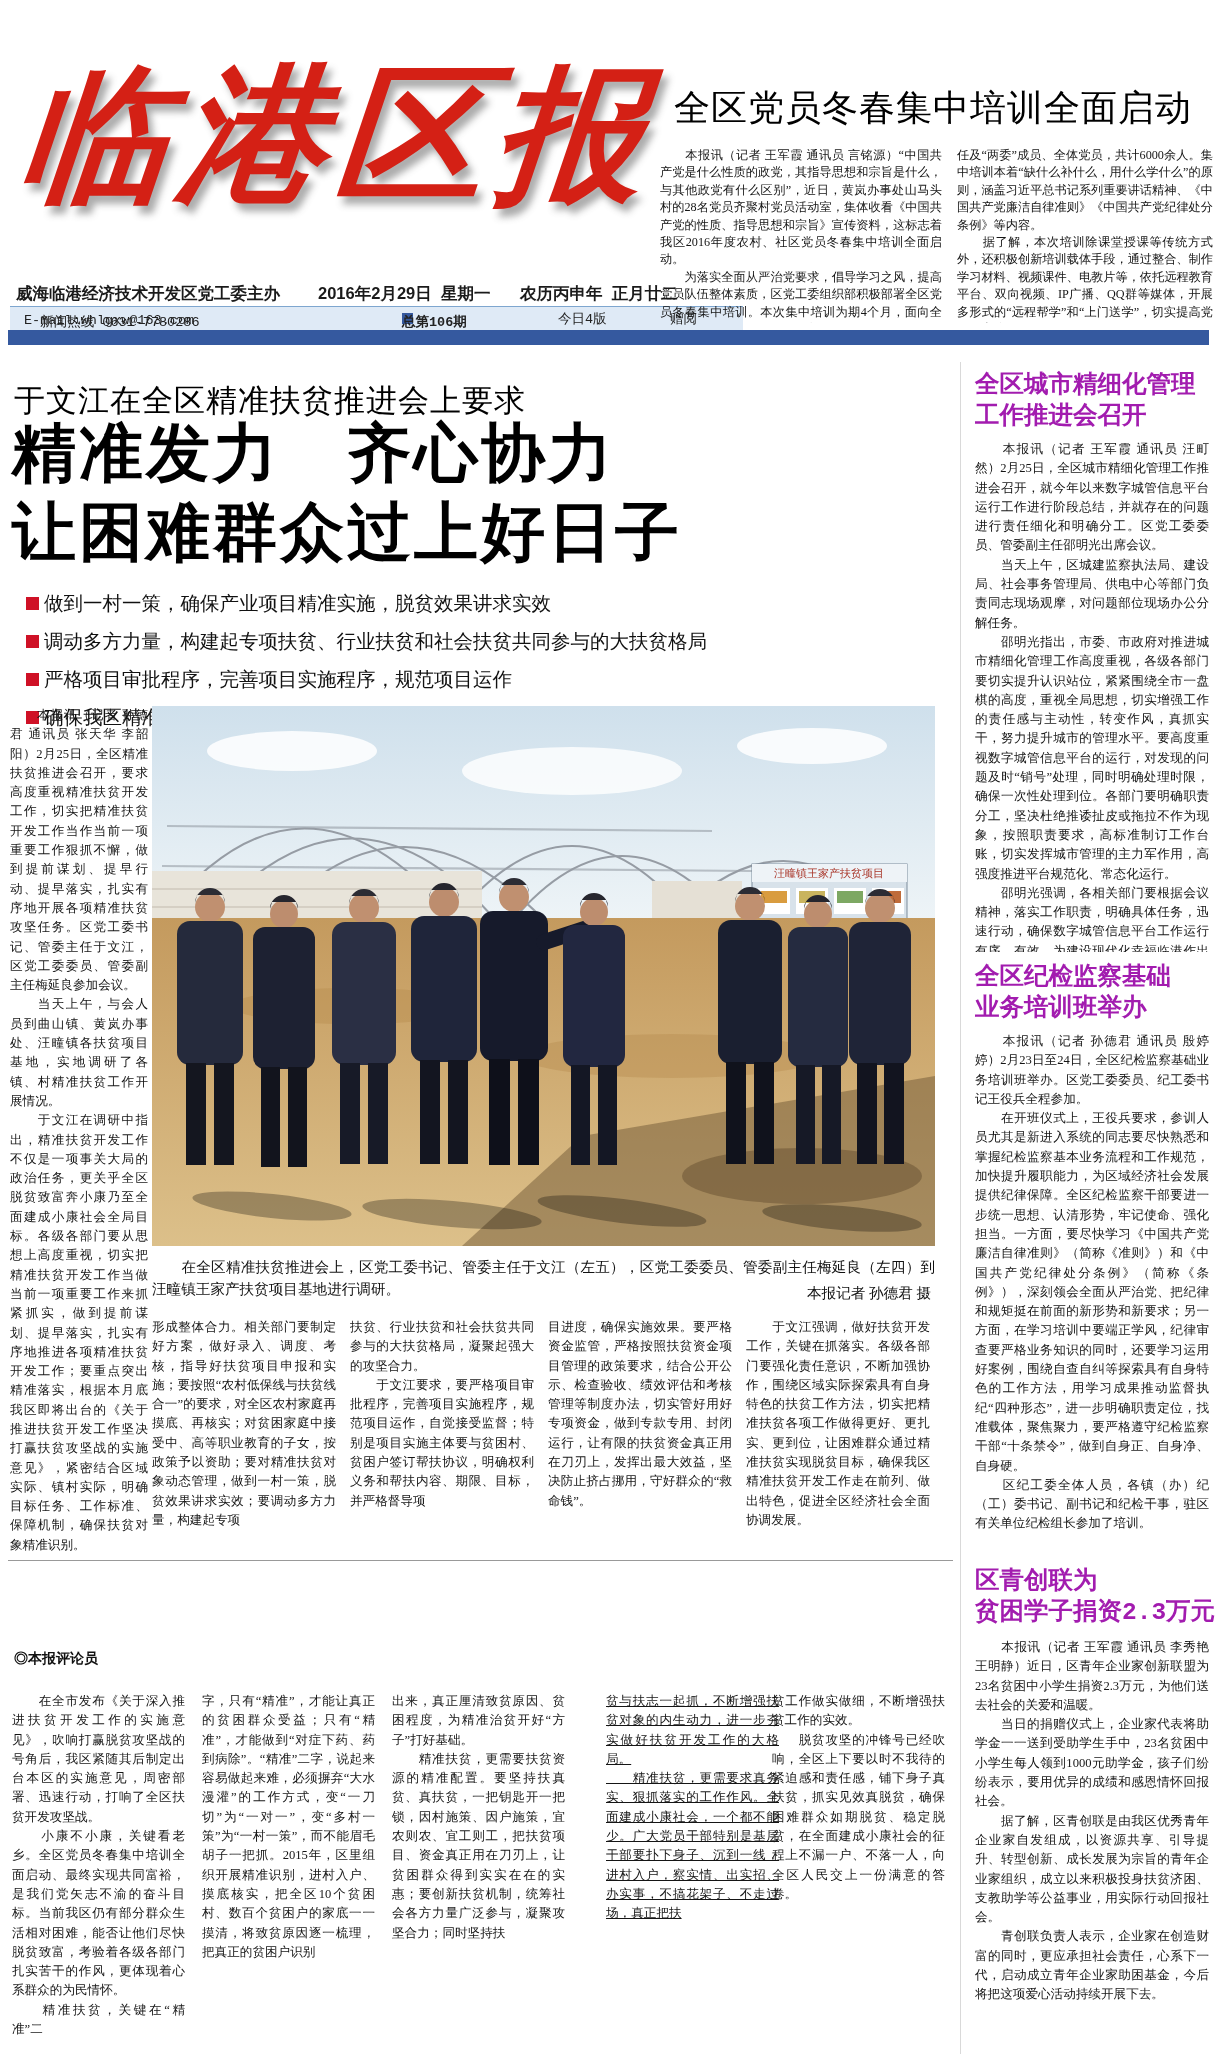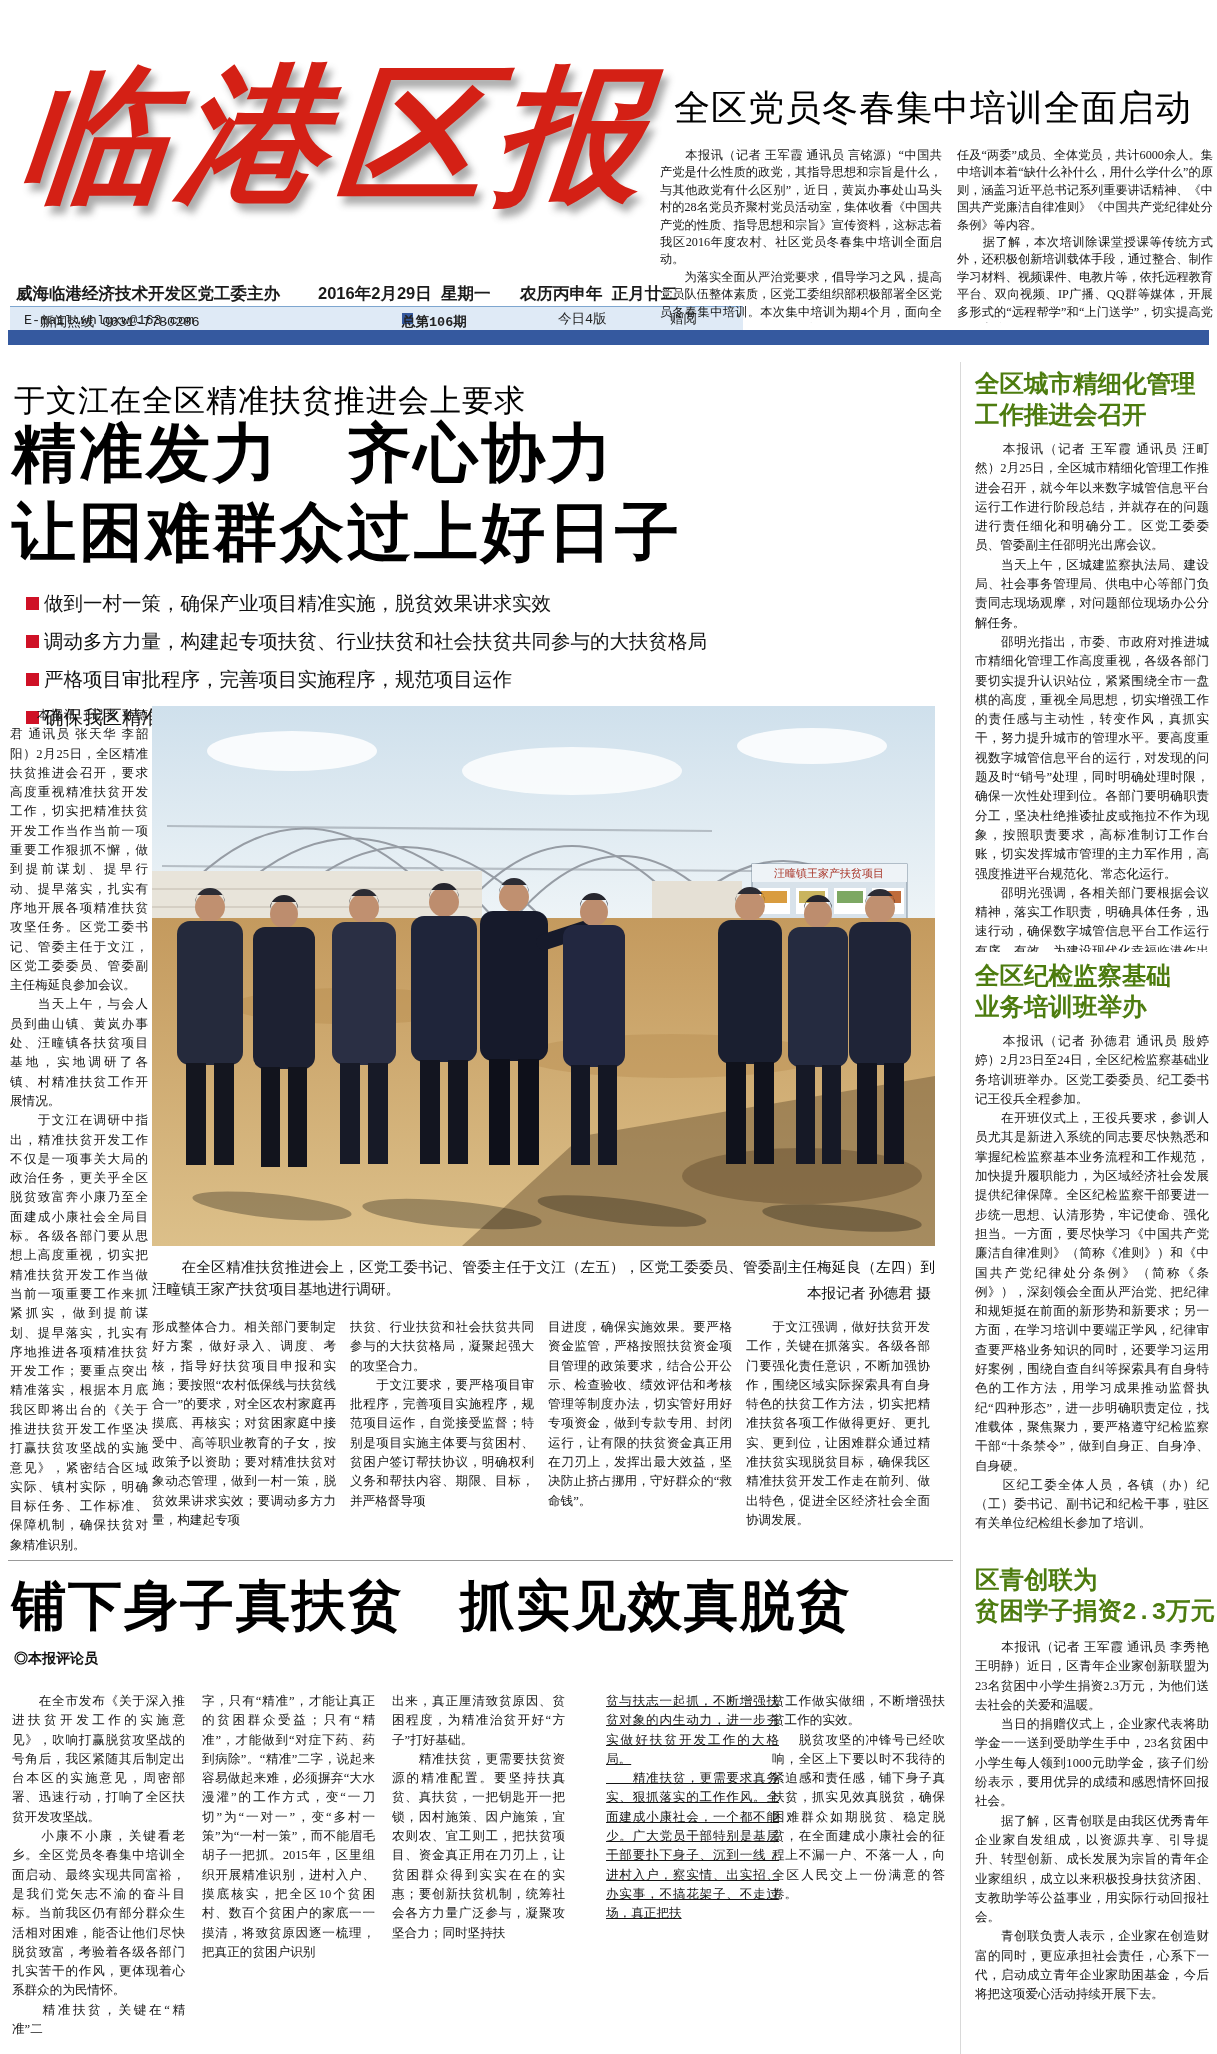--- a/index.html
+++ b/index.html
@@ -62,21 +62,21 @@
   .photo-caption {
     left:152px; top:1256px; width:783px; height:48px;
     font-size:14.6px; line-height:22px; text-align:justify; color:#111;
     font-family:"Liberation Serif", serif;
   }
   .photo-credit { position:absolute; right:4px; bottom:0px; font-size:14.6px; white-space:nowrap; }
   .mid-col { top:1318px; width:184px; height:238px; }
   
   .r-title {
     left:975px; width:235px; font-family:"Liberation Serif", serif;
-    font-weight:900; font-size:24.5px; line-height:31px; color:#4d7c0f; white-space:nowrap;
+    font-weight:900; font-size:24.5px; line-height:31px; color:#a21caf; white-space:nowrap;
   }
   .r-body { left:975px; width:234px; }
   .v-rule { left:960px; top:362px; width:1px; height:1692px; background:#d9d9d9; }
   .h-rule { left:8px; top:1560px; width:945px; height:1px; background:#999; }
   
   .bottom-headline {
     left:12px; top:1570px; width:940px; font-family:"Liberation Serif", serif;
     font-weight:900; font-size:54px; letter-spacing:2px; color:#000; white-space:nowrap;
   }
   .bottom-byline { left:14px; top:1650px; font-family:"Liberation Sans", sans-serif; font-size:14px; font-weight:bold; }
@@ -308,21 +308,20 @@
 
   <div class="abs r-title" style="top:1566px;font-family:Liberation Mono, monospace;">
     <div>区青创联为</div>
     <div>贫困学子捐资2.3万元</div>
   </div>
   <div class="abs body-text r-body" style="top:1638px; height:416px;">　　本报讯（记者 王军霞 通讯员 李秀艳 王明静）近日，区青年企业家创新联盟为23名贫困中小学生捐资2.3万元，为他们送去社会的关爱和温暖。
 　　当日的捐赠仪式上，企业家代表将助学金一一送到受助学生手中，23名贫困中小学生每人领到1000元助学金，孩子们纷纷表示，要用优异的成绩和感恩情怀回报社会。
 　　据了解，区青创联是由我区优秀青年企业家自发组成，以资源共享、引导提升、转型创新、成长发展为宗旨的青年企业家组织，成立以来积极投身扶贫济困、支教助学等公益事业，用实际行动回报社会。
 　　青创联负责人表示，企业家在创造财富的同时，更应承担社会责任，心系下一代，启动成立青年企业家助困基金，今后将把这项爱心活动持续开展下去。</div>
 
-  <div class="abs bottom-headline">铺下身子真扶贫　抓实见效真脱贫</div>
   <div class="abs bottom-byline">◎本报评论员</div>
   <div class="abs body-text bottom-col" style="left:12px;">　　在全市发布《关于深入推进扶贫开发工作的实施意见》，吹响打赢脱贫攻坚战的号角后，我区紧随其后制定出台本区的实施意见，周密部署、迅速行动，打响了全区扶贫开发攻坚战。
 　　小康不小康，关键看老乡。全区党员冬春集中培训全面启动、最终实现共同富裕，是我们党矢志不渝的奋斗目标。当前我区仍有部分群众生活相对困难，能否让他们尽快脱贫致富，考验着各级各部门扎实苦干的作风，更体现着心系群众的为民情怀。
 　　精准扶贫，关键在“精准”二</div>
   <div class="abs body-text bottom-col" style="left:202px;">字，只有“精准”，才能让真正的贫困群众受益；只有“精准”，才能做到“对症下药、药到病除”。“精准”二字，说起来容易做起来难，必须摒弃“大水漫灌”的工作方式，变“一刀切”为“一对一”，变“多村一策”为“一村一策”，而不能眉毛胡子一把抓。2015年，区里组织开展精准识别，进村入户、摸底核实，把全区10个贫困村、数百个贫困户的家底一一摸清，将致贫原因逐一梳理，把真正的贫困户识别</div>
   <div class="abs body-text bottom-col" style="left:392px;">出来，真正厘清致贫原因、贫困程度，为精准治贫开好“方子”打好基础。
 　　精准扶贫，更需要扶贫资源的精准配置。要坚持扶真贫、真扶贫，一把钥匙开一把锁，因村施策、因户施策，宜农则农、宜工则工，把扶贫项目、资金真正用在刀刃上，让贫困群众得到实实在在的实惠；要创新扶贫机制，统筹社会各方力量广泛参与，凝聚攻坚合力；同时坚持扶</div>
   <div class="abs body-text bottom-col" style="left:606px;text-decoration:underline;">贫与扶志一起抓，不断增强扶贫对象的内生动力，进一步夯实做好扶贫开发工作的大格局。
 　　精准扶贫，更需要求真务实、狠抓落实的工作作风。全面建成小康社会，一个都不能少。广大党员干部特别是基层干部要扑下身子、沉到一线，进村入户，察实情、出实招、办实事，不搞花架子、不走过场，真正把扶</div>
   <div class="abs body-text bottom-col" style="left:772px;">贫工作做实做细，不断增强扶贫工作的实效。

